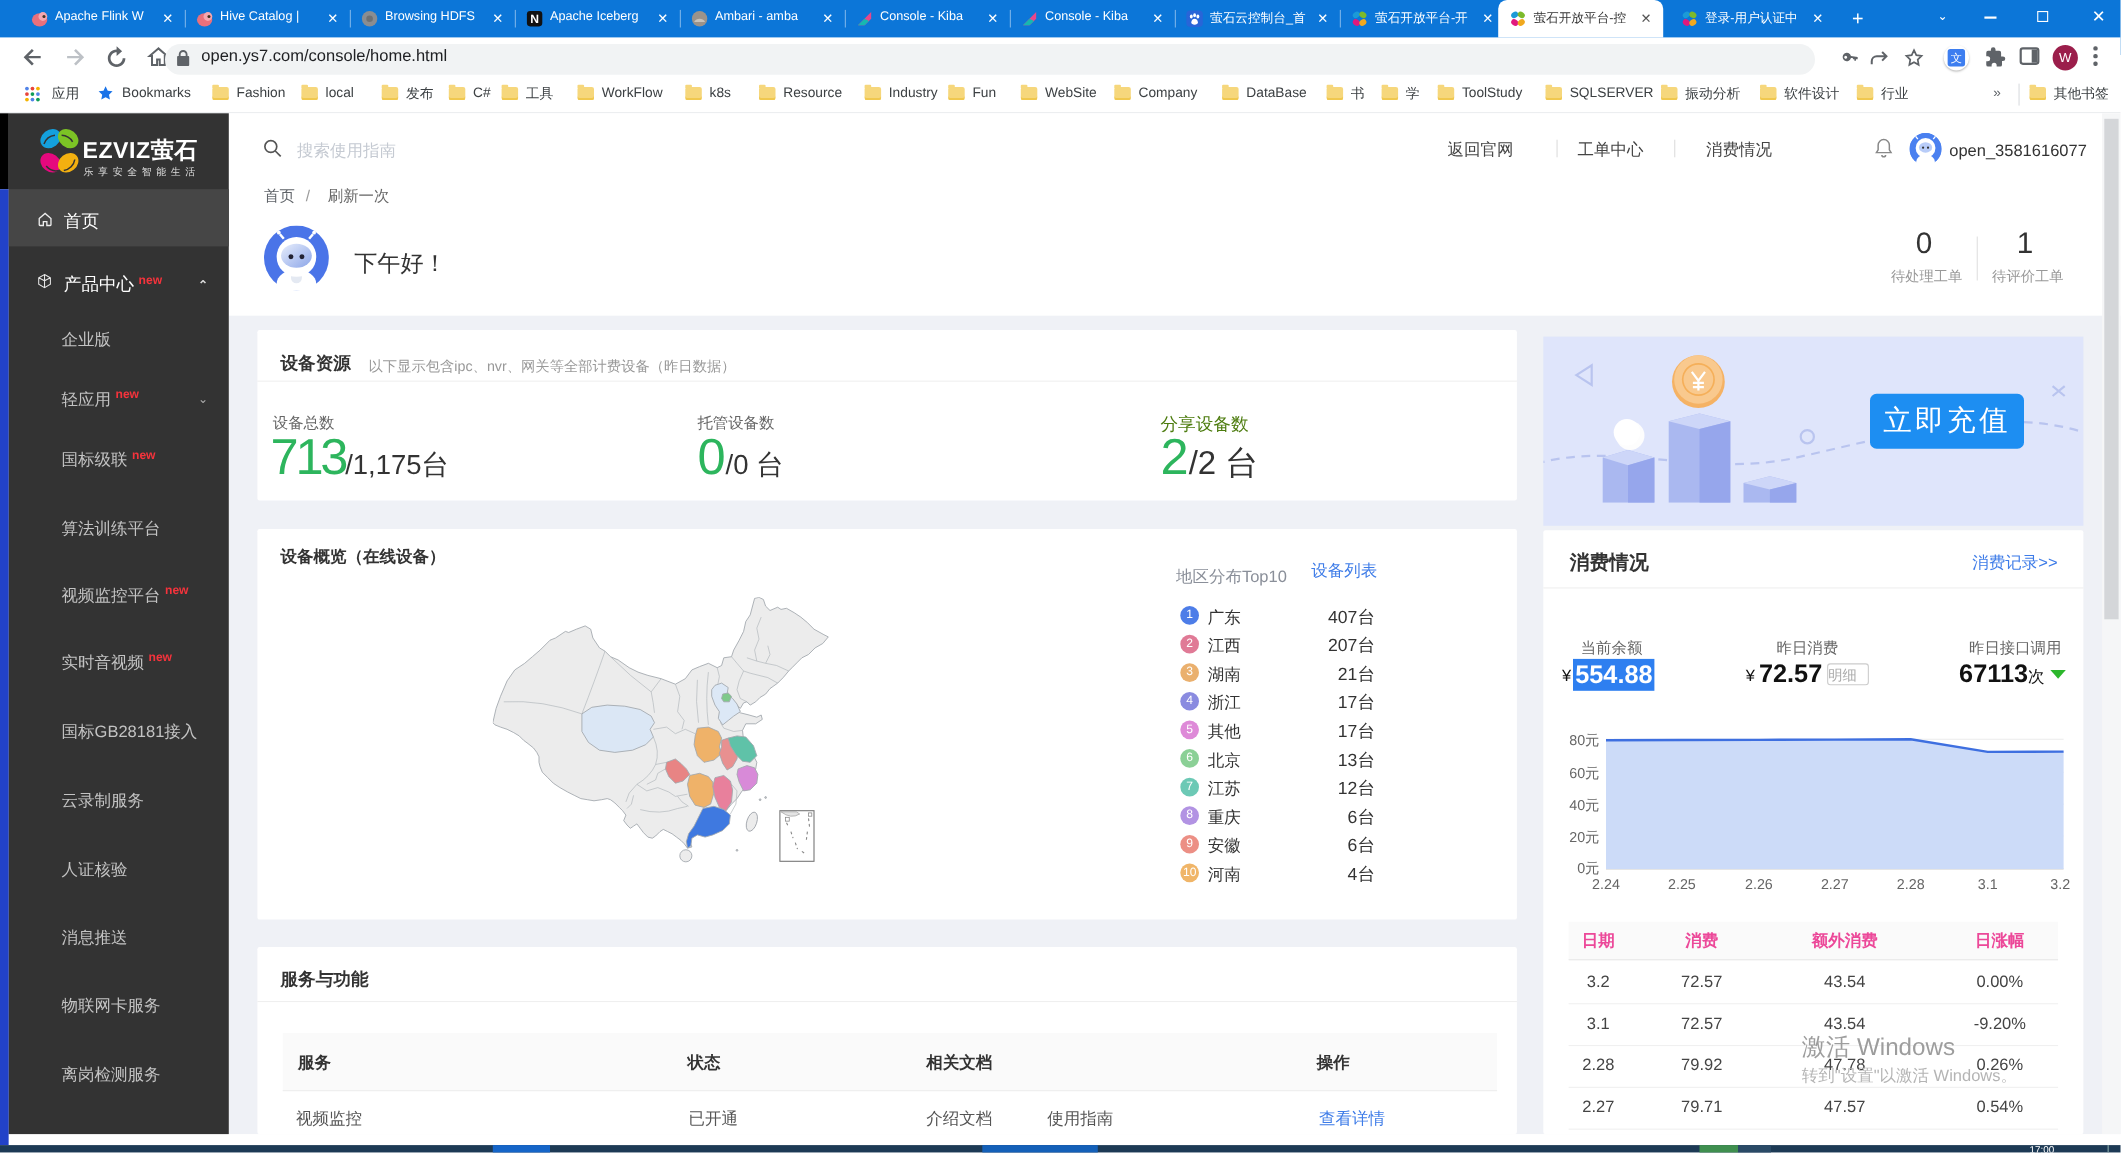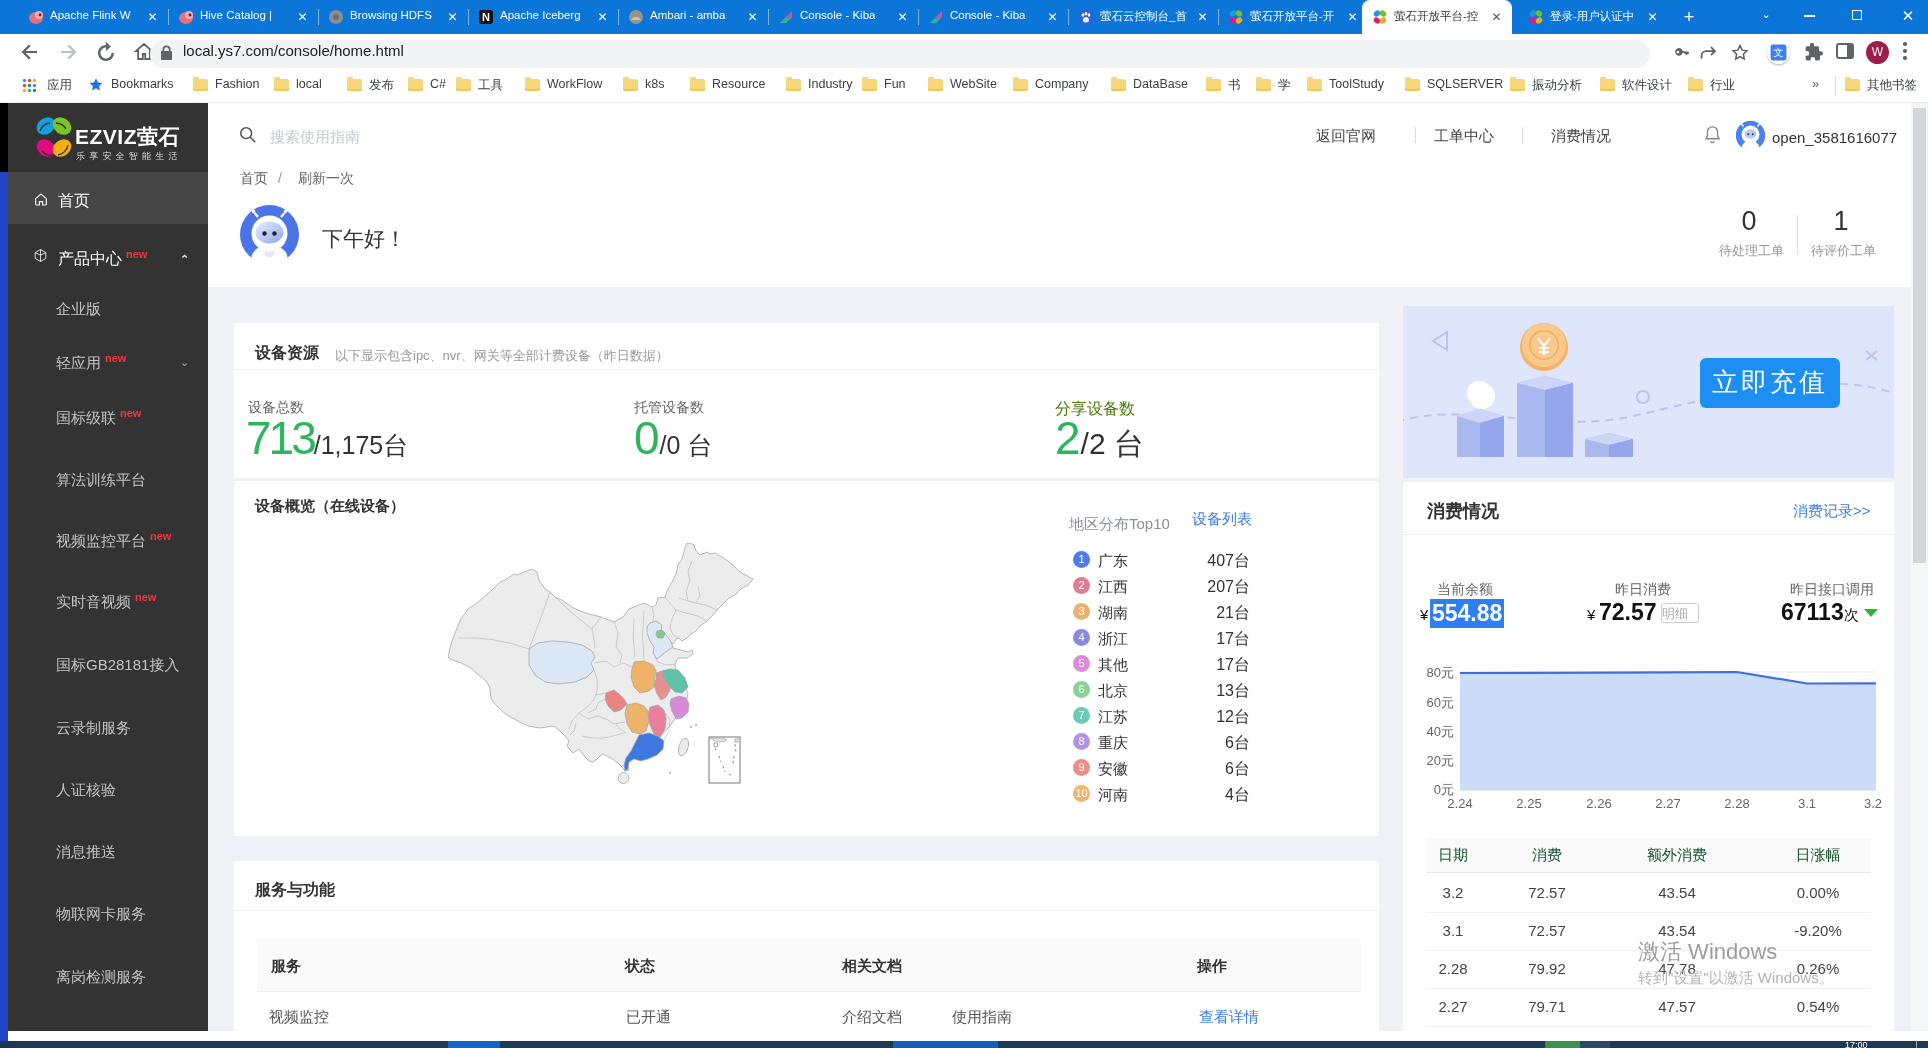--- a/index.html
+++ b/index.html
@@ -181,21 +181,21 @@
     <svg class="abs" style="left:94px;top:6px" width="24" height="24" viewBox="0 0 24 24">
         <path d="M12 5V2l5 4.5L12 11V7.5c-3 0-5.5 2.5-5.5 5.5S9 18.5 12 18.5s5.5-2.5 5.5-5.5H20c0 4.4-3.6 8-8 8s-8-3.6-8-8 3.6-8 8-8z" fill="#5f6368"></path>
       </svg>
     <svg class="abs" style="left:132px;top:6px" width="24" height="24" viewBox="0 0 24 24">
         <path d="M12 4l-8 7h2.2v8h4.6v-5h2.4v5h4.6v-8H20z" fill="none" stroke="#5f6368" stroke-width="1.8"></path>
       </svg>
     <div class="abs" id="omni"></div>
     <svg class="abs" style="left:160px;top:11px" width="13" height="16" viewBox="0 0 13 16">
         <path d="M2.5 6V4.5a4 4 0 018 0V6h.7c.5 0 .8.3.8.8v7.4c0 .5-.3.8-.8.8H1.8c-.5 0-.8-.3-.8-.8V6.8c0-.5.3-.8.8-.8zm1.7 0h4.6V4.5a2.3 2.3 0 00-4.6 0z" fill="#5f6368"></path>
       </svg>
-    <div class="abs" id="urltxt">local.ys7.com/console/home.html</div>
+    <div class="abs" id="urltxt">open.ys7.com/console/home.html</div>
     <svg class="abs" style="left:1673px;top:8px" width="22" height="22" viewBox="0 0 24 24">
         <path d="M12.6 9.4a4.2 4.2 0 10-1.4 1.4l1.3 1.3-.9 1 1 1-.9 1 1.1 1.1 1-1L15 16.4l1.6-1.6zM8 8a1.4 1.4 0 111.4-1.4A1.4 1.4 0 018 8z" fill="#5f6368" transform="rotate(-45 12 12)"></path>
       </svg>
     <svg class="abs" style="left:1697px;top:8px" width="22" height="22" viewBox="0 0 24 24">
         <path d="M16 5l-1.4 1.4L17.2 9H10a6 6 0 00-6 6v3h2v-3a4 4 0 014-4h7.2l-2.6 2.6L16 15l5-5z" fill="#5f6368"></path>
       </svg>
     <svg class="abs" style="left:1729px;top:8px" width="22" height="22" viewBox="0 0 24 24">
         <path d="M12 4l2.3 4.9 5.2.7-3.8 3.7.9 5.2L12 16l-4.6 2.5.9-5.2L4.5 9.6l5.2-.7z" fill="none" stroke="#5f6368" stroke-width="1.7"></path>
       </svg>
     <div class="abs" style="left:1767px;top:7px;width:23px;height:23px;border-radius:50%;background:#fff;box-shadow:0 1px 2px rgba(0,0,0,.3)"></div>
@@ -336,21 +336,21 @@
         <circle cx="91" cy="13" r="3.5" fill="#fff"></circle>
       </svg>
     <div class="abs" style="left:114px;top:122px;font-size:21px;color:#333">下午好！</div>
     <div class="abs" style="left:1511px;top:103px;width:60px;text-align:center;font-size:27px;color:#333">0</div>
     <div class="abs" style="left:1511px;top:139px;width:60px;text-align:center;font-size:13px;color:#999;white-space:nowrap">待处理工单</div>
     <div class="abs" style="left:1589px;top:112px;width:1px;height:40px;background:#e0e0e0"></div>
     <div class="abs" style="left:1603px;top:103px;width:60px;text-align:center;font-size:27px;color:#333">1</div>
     <div class="abs" style="left:1603px;top:139px;width:60px;text-align:center;font-size:13px;color:#999;white-space:nowrap">待评价工单</div>
   </div>
   <div class="abs" id="content">
-    <div class="card" style="left:26px;top:36px;width:1145px;height:155px">
+    <div class="card" style="left:26px;top:13px;width:1145px;height:155px">
       <div class="ctitle" style="left:21px;top:20px">设备资源</div>
       <div class="abs" style="left:101px;top:24px;font-size:13px;color:#999">以下显示包含ipc、nvr、网关等全部计费设备（昨日数据）</div>
       <div class="abs" style="left:0;top:46px;width:1145px;height:1px;background:#efefef"></div>
       <div class="abs" style="left:14px;top:76px;font-size:14px;color:#666">设备总数</div>
       <div class="abs" style="left:400px;top:76px;font-size:14px;color:#666">托管设备数</div>
       <div class="abs" style="left:821px;top:76px;font-size:16px;color:#4d7c0f">分享设备数</div>
       <div class="abs" style="left:12px;top:88px;font-size:46px;letter-spacing:-3px;color:#2db55d;white-space:nowrap">713<span style="font-size:25px;letter-spacing:0;color:#333">/1,175台</span></div>
       <div class="abs" style="left:400px;top:88px;font-size:46px;color:#2db55d;white-space:nowrap">0<span style="font-size:25px;color:#333">/0 台</span></div>
       <div class="abs" style="left:821px;top:88px;font-size:46px;color:#2db55d;white-space:nowrap">2<span style="font-size:30px;color:#333">/2 台</span></div>
     </div>
@@ -539,21 +539,21 @@
             <text x="196" y="146">2.26</text>
             <text x="265" y="146">2.27</text>
             <text x="334" y="146">2.28</text>
             <text x="404" y="146">3.1</text>
             <text x="470" y="146">3.2</text>
         </g>
       </svg>
       <div id="ctable" class="abs" style="left:0;top:356px;width:491px;height:193px;font-size:15px;color:#444">
         <div class="abs" style="left:23px;top:0;width:445px;height:35px;background:#fafafa"></div>
         <div class="abs" style="left:23px;top:34px;width:445px;height:1px;background:#e8e8e8"></div>
-        <div class="abs crow" style="top:8px;font-weight:normal;color:#14532d">
+        <div class="abs crow" style="top:8px;font-weight:bold;color:#ec4899">
             <span class="c1">日期</span>
             <span class="c2">消费</span>
             <span class="c3">额外消费</span>
             <span class="c4">日涨幅</span>
           </div>
         <div class="abs crow" style="top:46px">
             <span class="c1">3.2</span>
             <span class="c2">72.57</span>
             <span class="c3">43.54</span>
             <span class="c4">0.00%</span>

